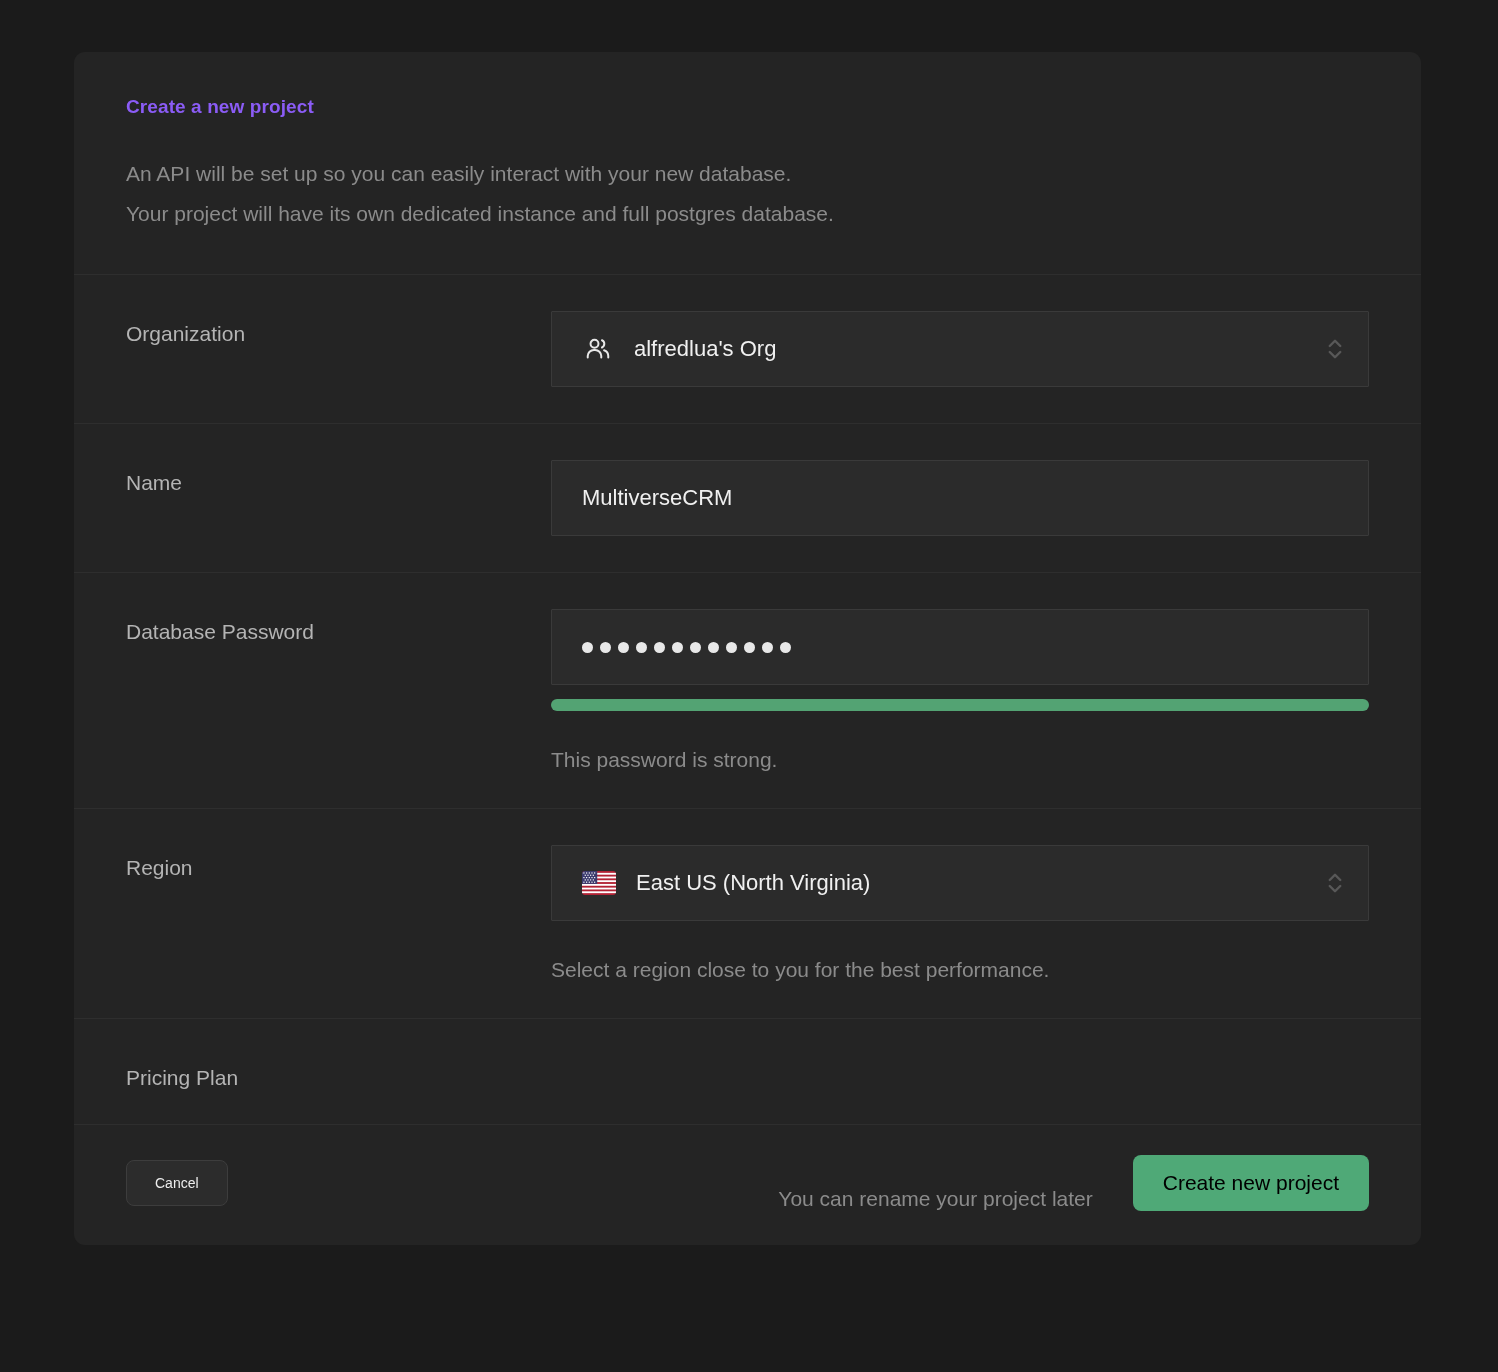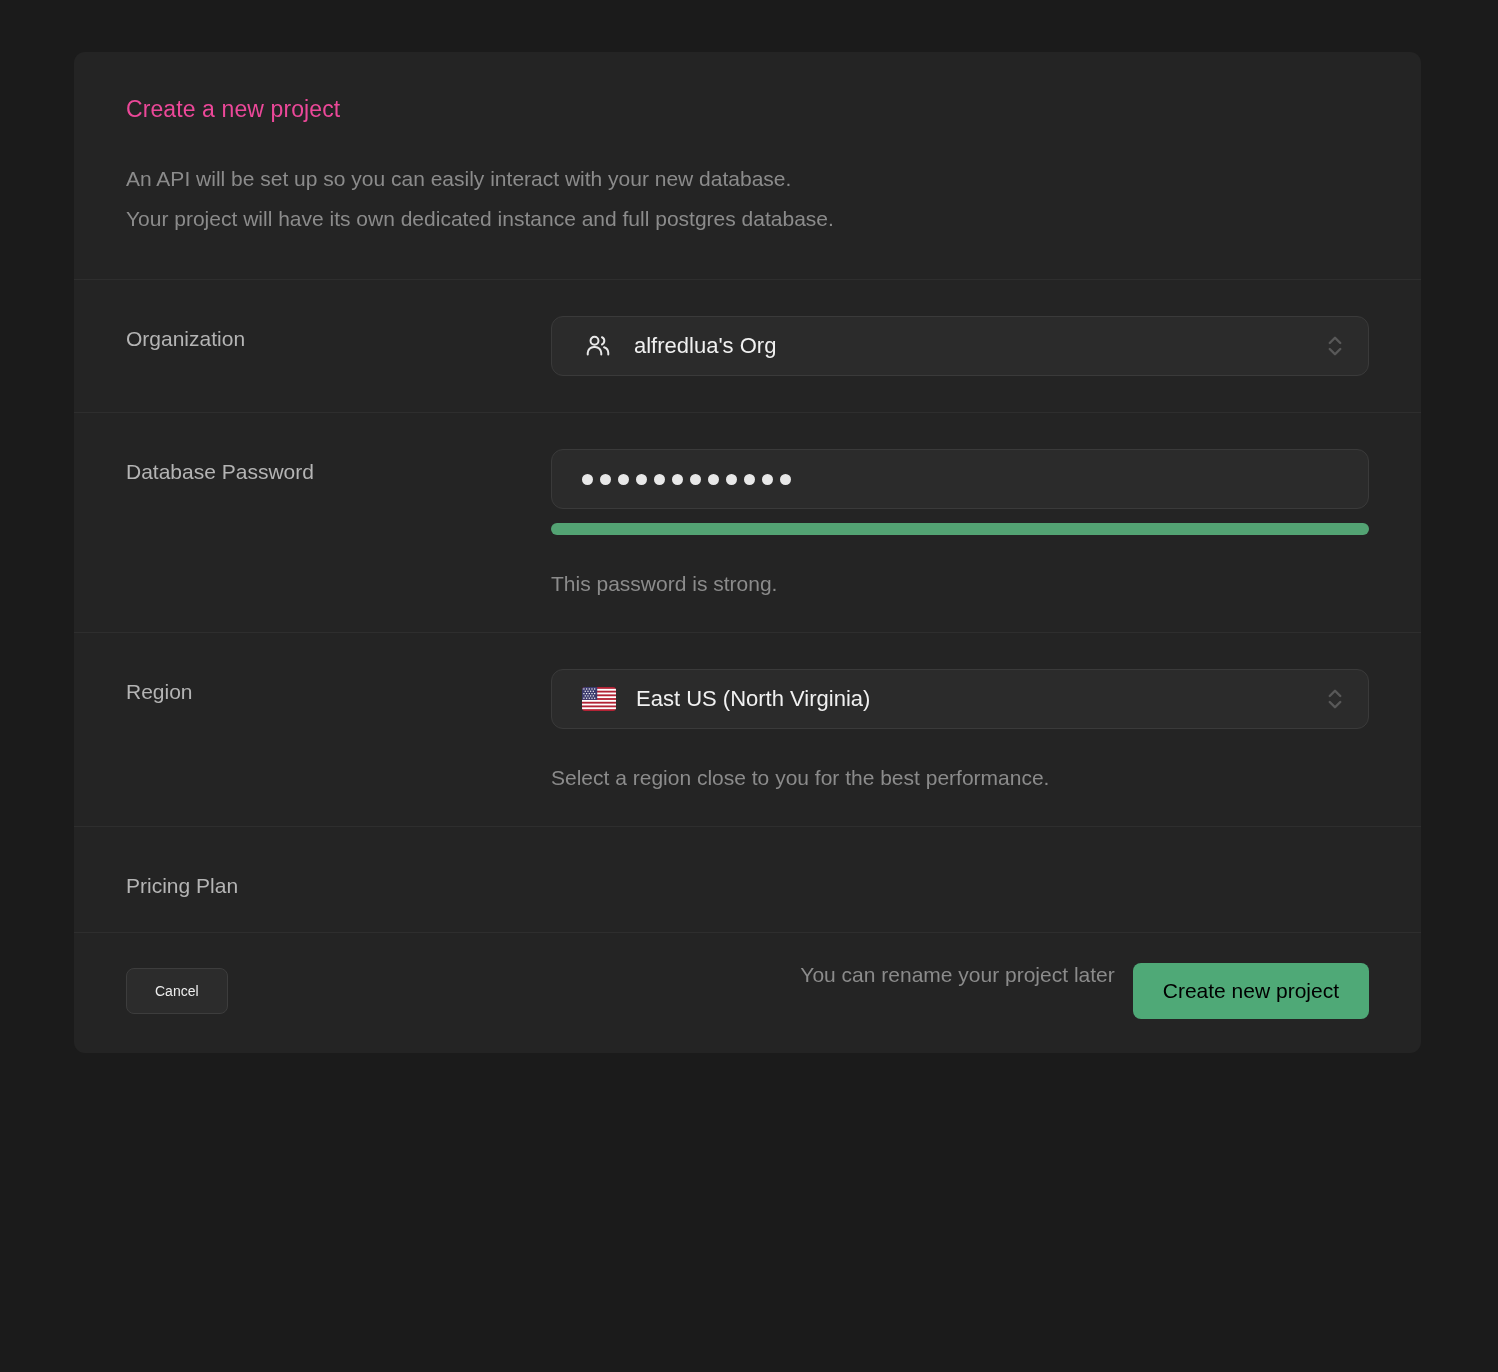--- a/index.html
+++ b/index.html
@@ -27,23 +27,23 @@
     background: #242424;
     border-radius: 11px;
     overflow: hidden;
   }
 
   
   .card-header {
     padding: 44px 52px 40px 52px;
   }
   .card-title {
-    font-size: 23px;
-    font-weight: 400;
-    color: #ec4899;
+    font-size: 19px;
+    font-weight: 700;
+    color: #8b5cf6;
     letter-spacing: 0.1px;
   }
   .card-desc {
     margin-top: 36px;
     font-size: 21px;
     line-height: 40px;
     color: #8b8b8b;
   }
   .card-desc div { white-space: nowrap; }
 
@@ -66,24 +66,24 @@
   .row-field {
     flex: 1 1 auto;
     display: flex;
     flex-direction: column;
   }
 
   
   .control {
     position: relative;
     width: 100%;
-    height: 60px;
+    height: 76px;
     background: #2b2b2b;
     border: 1px solid #3a3a3a;
-    border-radius: 12px;
+    border-radius: 1px;
     display: flex;
     align-items: center;
     padding: 0 22px 0 30px;
     color: #f0f0f0;
     font-size: 22px;
   }
   .control.select { padding-right: 56px; }
 
   .control .value {
     font-size: 22px;
@@ -166,22 +166,22 @@
     border: 1px solid #3d3d3d;
     border-radius: 8px;
     color: #ededed;
     font-size: 14px;
     font-family: "Liberation Sans", sans-serif;
     padding: 14px 28px;
     cursor: pointer;
   }
   .footer-right {
     display: flex;
-    align-items: flex-start;
-    gap: 18px;
+    align-items: flex-end;
+    gap: 40px;
   }
   .footer-note {
     font-size: 21px;
     color: #8b8b8b;
     white-space: nowrap;
   }
   .btn-primary {
     background: #4fa977;
     border: none;
     border-radius: 8px;
@@ -223,20 +223,28 @@
           <span class="chev">
             <svg width="18" height="30" viewBox="0 0 12 20" fill="none" stroke="#585858" stroke-width="1.6" stroke-linecap="round" stroke-linejoin="round">
               <path d="M2.5 8 6 4.5 9.5 8"></path>
               <path d="M2.5 12 6 15.5 9.5 12"></path>
             </svg>
           </span>
         </div>
       </div>
     </div>
 
+    <div class="row">
+      <div class="row-label">Name</div>
+      <div class="row-field">
+        <div class="control">
+          <span class="value">MultiverseCRM</span>
+        </div>
+      </div>
+    </div>
 
     <div class="row">
       <div class="row-label">Database Password</div>
       <div class="row-field">
         <div class="control">
           <span class="dots">
               <i></i>
               <i></i>
               <i></i>
               <i></i>

